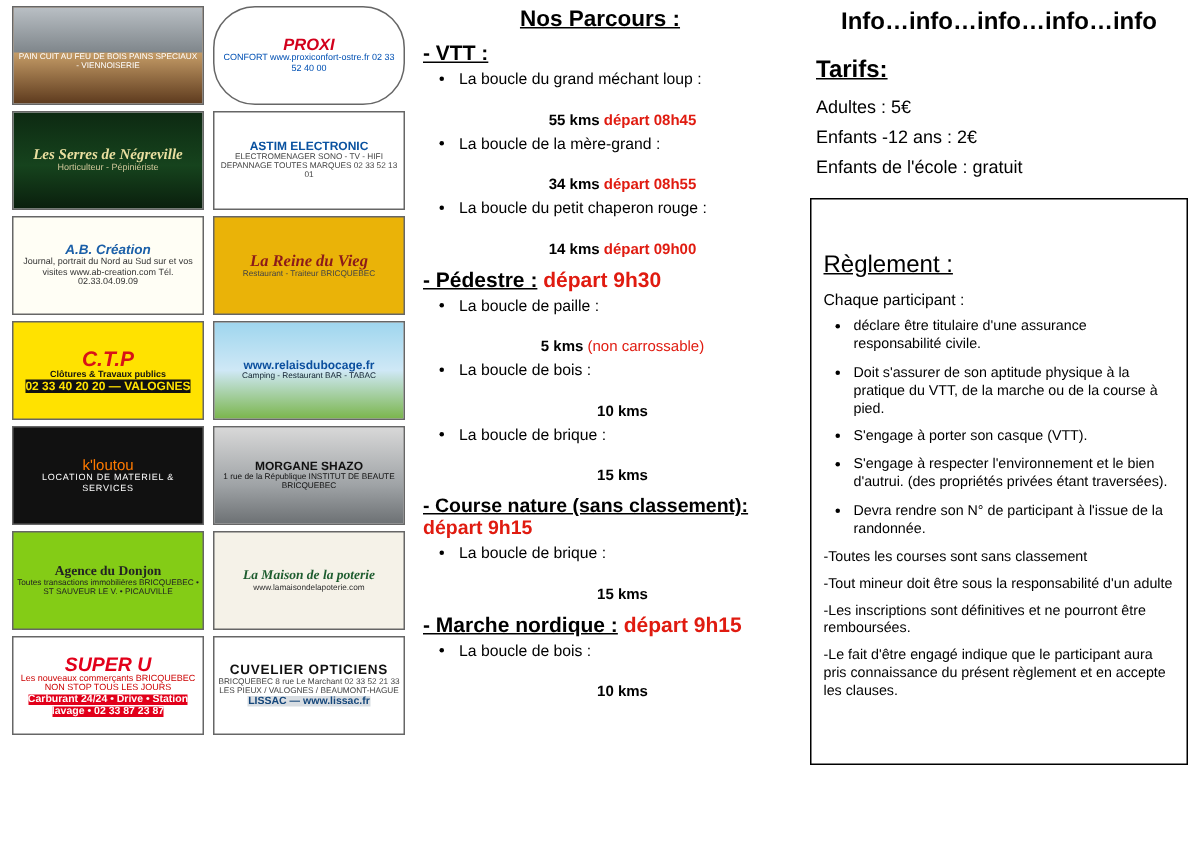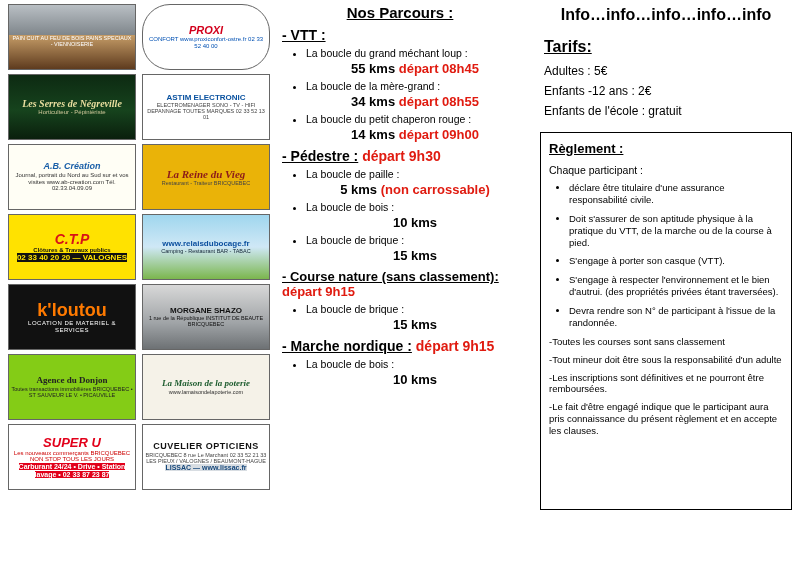--- a/index.html
+++ b/index.html
@@ -43,21 +43,21 @@
   .ad-abcrea{background:#fffef5;color:#0a3d91;}
   .ad-abcrea .adname{color:#1a5fa8;font-size:9px;font-style:italic;}
   .ad-abcrea .adsub{color:#333;}
 
   .ad-ctp{background:#ffe200;color:#d00000;}
   .ad-ctp .adname{font-size:14px;font-weight:bold;font-style:italic;color:#d81317;}
   .ad-ctp .adsub{color:#111;font-weight:bold;}
   .ad-ctp .adbar{background:#111;color:#ffe200;font-weight:bold;font-size:8px;margin-top:2px;}
 
   .ad-kloutou{background:#111;color:#fff;}
-  .ad-kloutou .adname{color:#ff7a00;font-size:18px;font-weight:bold;}
+  .ad-kloutou .adname{color:#ff7a00;font-size:10px;font-weight:normal;}
   .ad-kloutou .adsub{color:#fff;font-size:6px;letter-spacing:.5px;}
 
   .ad-donjon{background:#84cc16;color:#222;}
   .ad-donjon .adname{font-family:"Liberation Serif",serif;font-size:9px;}
   .ad-donjon .adsub{font-size:5.5px;}
 
   .ad-superu{background:#fff;color:#e2001a;}
   .ad-superu .adname{font-size:13px;font-weight:bold;font-style:italic;color:#e2001a;}
   .ad-superu .adsub{color:#c00;font-size:6px;}
   .ad-superu .adbar{background:#e2001a;color:#fff;font-size:7px;font-weight:bold;margin-top:2px;}
@@ -101,35 +101,35 @@
   }
   .sec{margin:4px 0 0 0;}
   .sec-title{
     font-size:14px;font-weight:bold;margin:6px 0 3px 6px;
   }
   .sec-title .u{text-decoration:underline;}
   .red{color:#e01b10;}
   .sec-title.small{font-size:13px;}
   ul.routes{margin:0;padding:0 0 0 30px;list-style:disc;}
   ul.routes li{margin:4px 0 0 0;font-size:10.5px;}
-  .kms{display:block;text-align:center;margin-top:2px;font-weight:bold;font-size:13px;}
+  .kms{display:block;text-align:center;margin-top:16px;font-weight:bold;font-size:10px;}
   .kms .dep{color:#e01b10;font-weight:bold;}
-  .kms .note{color:#e01b10;font-weight:bold;text-align:center;}
+  .kms .note{color:#e01b10;font-weight:normal;text-align:center;}
   .footnote{color:#e01b10;font-weight:bold;font-size:10px;margin:10px 0 0 4px;line-height:1.35;}
 
   
   .right{position:absolute;left:540px;top:4px;width:252px;height:555px;}
   .info-head{font-size:16px;font-weight:bold;text-align:center;margin:2px 0 14px 0;}
   .tarifs-title{font-size:16px;font-weight:bold;text-decoration:underline;margin:0 0 8px 4px;}
   .tarif-line{font-size:12px;margin:6px 0 0 4px;}
   .reglement{
     border:1.5px solid #000;margin-top:14px;padding:8px 8px 10px 8px;height:378px;
     box-sizing:border-box;
   }
-  .reg-title{font-size:13px;font-weight:bold;text-decoration:underline;margin-bottom:8px;}
+  .reg-title{font-size:16px;font-weight:normal;text-decoration:underline;margin-bottom:8px;margin-top:27px;}
   .reg-intro{font-size:10.5px;margin-bottom:6px;}
   ul.reg{margin:0;padding-left:20px;list-style:disc;}
   ul.reg li{font-size:9.5px;line-height:1.25;margin-bottom:7px;}
   .reg-note{font-size:9.5px;line-height:1.25;margin-top:6px;}
 </style>
 </head>
 <body>
 
 <div class="page">
 

